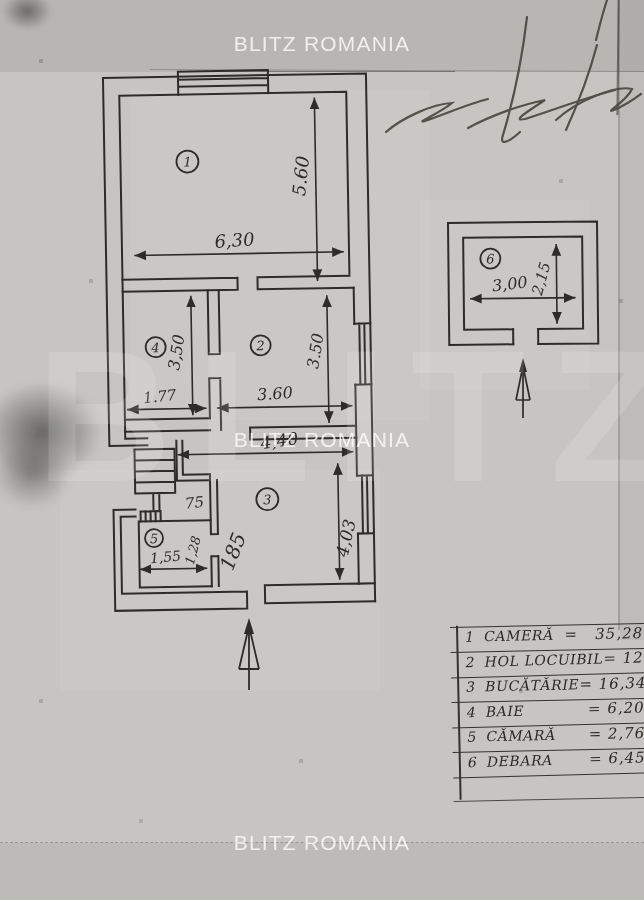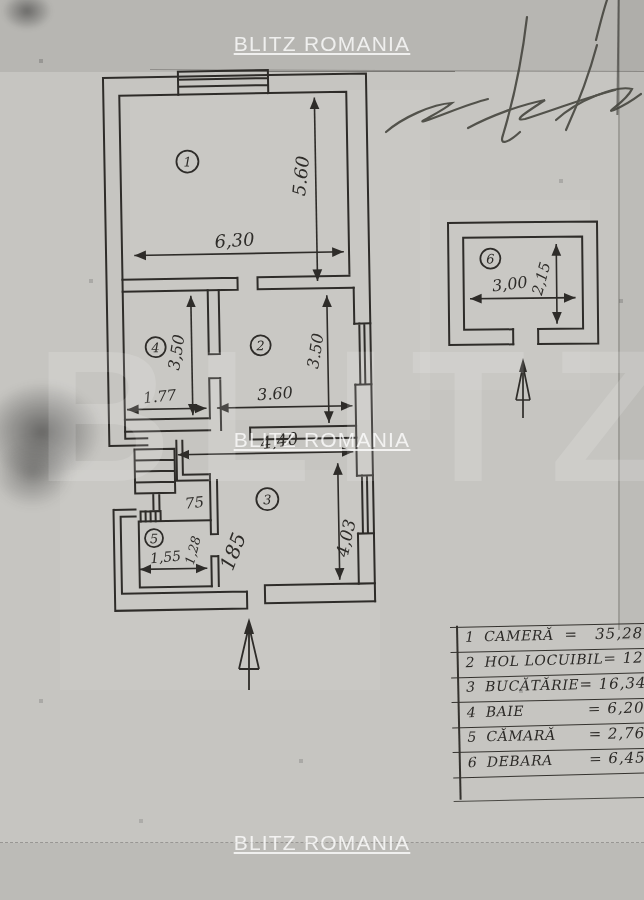--- a/index.html
+++ b/index.html
@@ -30,21 +30,21 @@
   .specks{left:0;top:0;width:2px;height:2px;background:transparent;
           box-shadow:40px 60px 0 1px rgba(60,60,60,0.25), 560px 180px 0 1px rgba(60,60,60,0.2),
                      90px 280px 0 1px rgba(60,60,60,0.2), 300px 760px 0 1px rgba(60,60,60,0.2),
                      620px 300px 0 1px rgba(60,60,60,0.22), 520px 690px 0 1px rgba(60,60,60,0.2),
                      140px 820px 0 1px rgba(60,60,60,0.18), 40px 700px 0 1px rgba(60,60,60,0.2);}
   
   svg.plan{left:0;top:0;z-index:2;}
   svg text{font-family:"DejaVu Serif",serif;font-style:italic;fill:#2e2c29;}
   
   .wm{left:0;right:0;text-align:center;color:rgba(255,255,255,0.78);
-      font-size:21px;letter-spacing:1.2px;z-index:5;font-weight:400;text-decoration:underline;}
+      font-size:21px;letter-spacing:1.2px;z-index:5;font-weight:400;}
   .wm-top{top:32px;} .wm-mid{top:428px;} .wm-bottom{top:831px;}
   .wm-big{left:36px;top:322px;z-index:4;font-size:188px;font-weight:700;
           letter-spacing:24px;color:rgba(255,255,255,0.14);line-height:1;}
   
   .legend{left:450px;top:627px;width:194px;z-index:3;transform:rotate(-1.2deg);
           transform-origin:0 0;border-top:1.7px solid #34322e;
           font-family:"DejaVu Serif",serif;font-style:italic;color:#2b2926;}
   .legend .vline{position:absolute;left:6px;top:-2px;width:1.5px;height:174px;background:#34322e;}
   .legend .row{display:flex;align-items:baseline;height:24px;border-bottom:1.7px solid #34322e;
                padding-left:15px;font-size:14px;letter-spacing:0.6px;}

